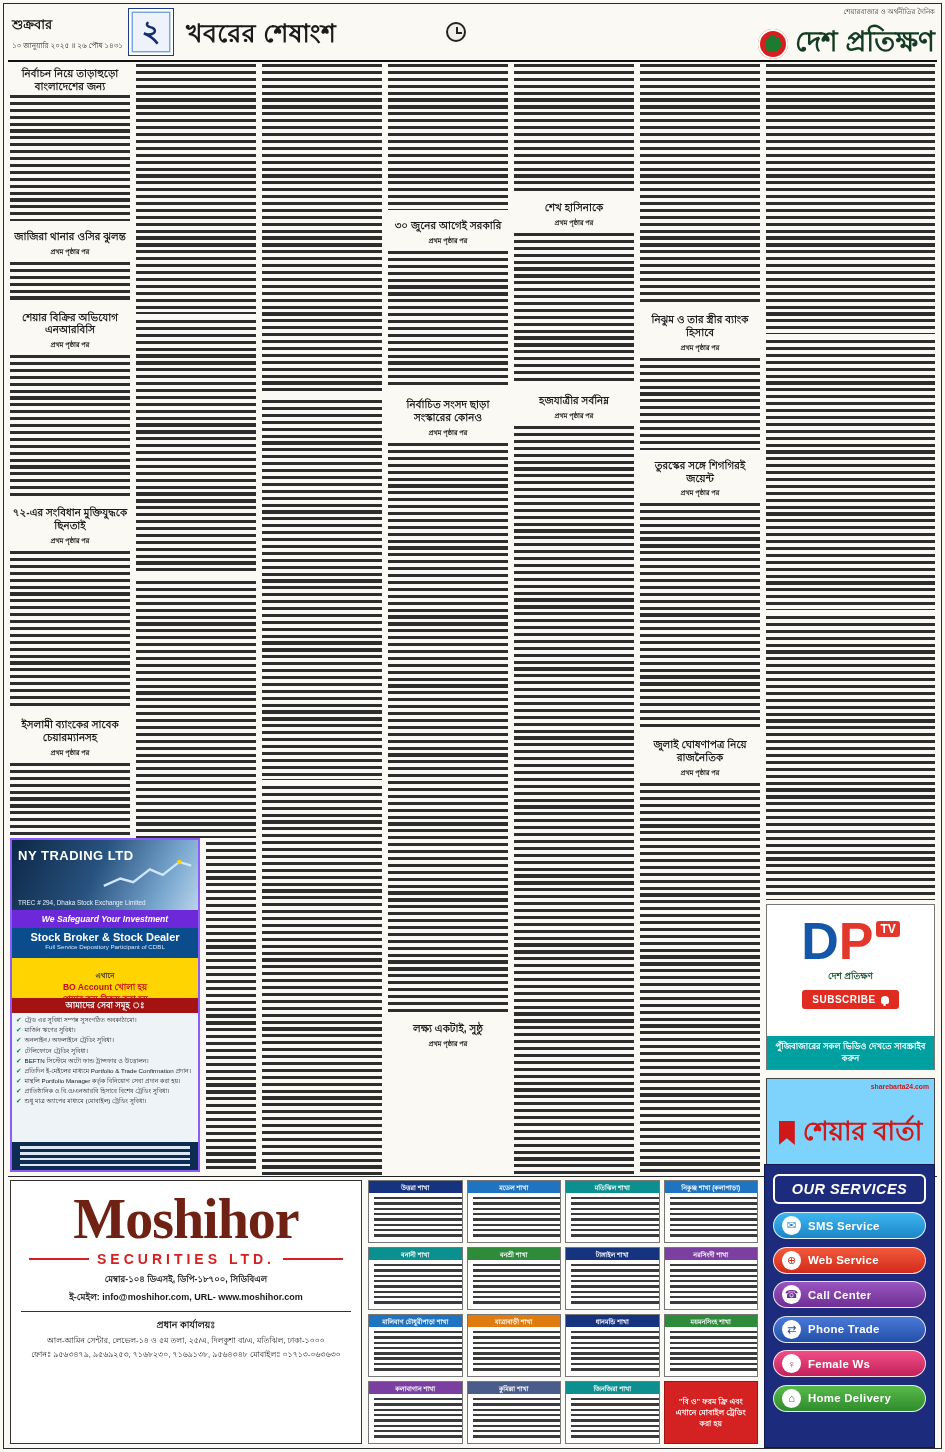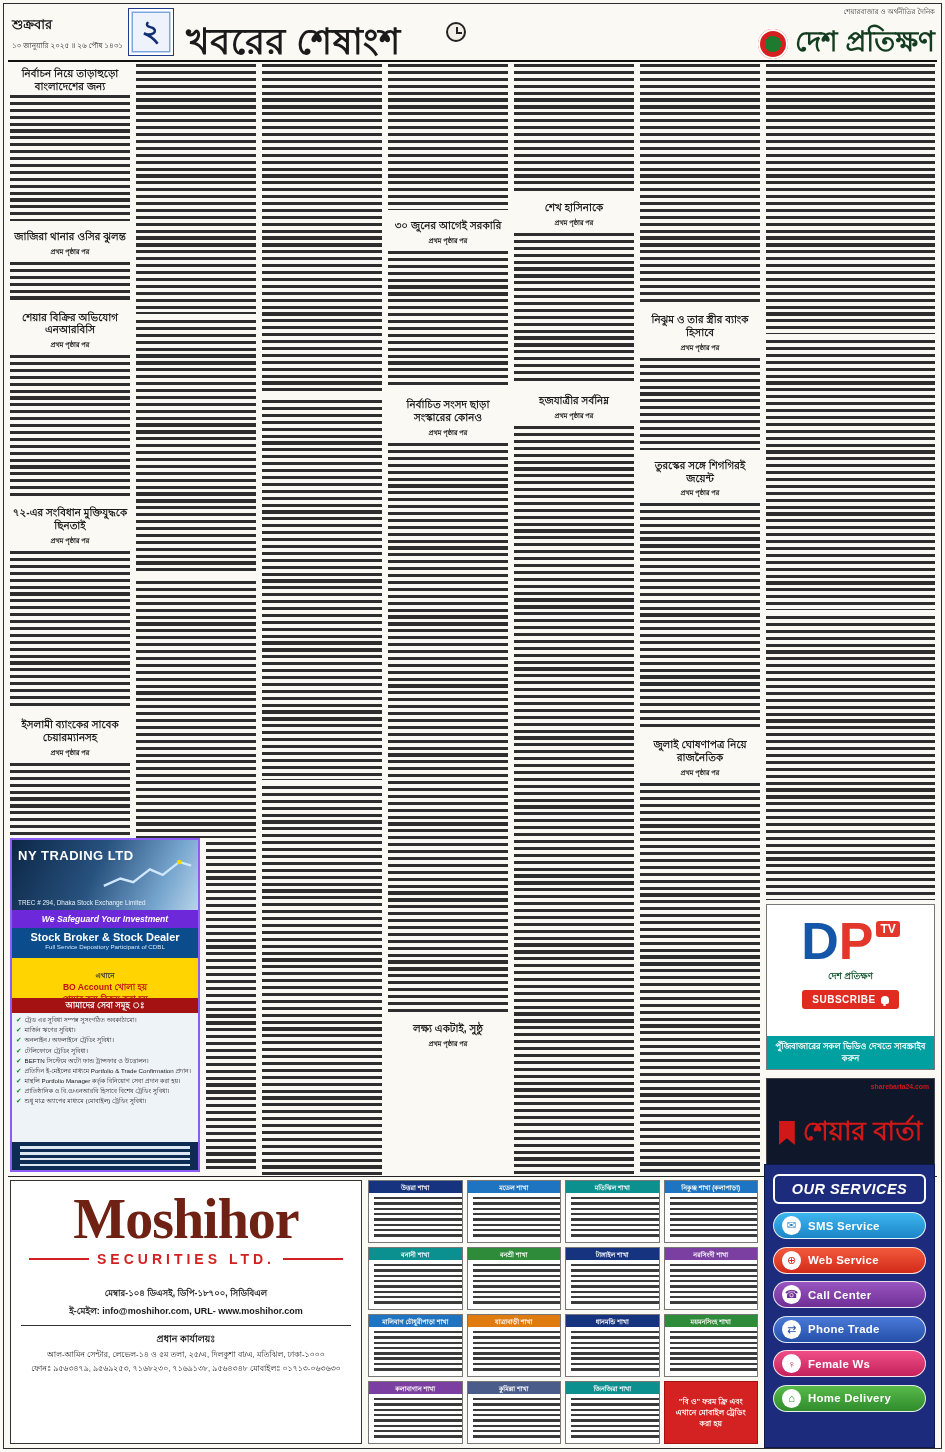--- a/index.html
+++ b/index.html
@@ -9,21 +9,21 @@
   .frame{position:absolute;inset:3px;border:1.6px solid #2c2c2c;pointer-events:none;}
   .abs{position:absolute;}
 
   
   .masthead{position:absolute;left:10px;top:5px;right:10px;height:54px;}
   .mh-date{position:absolute;left:2px;top:10px;}
   .day{font-size:13px;font-weight:bold;}
   .dateline{font-size:7.2px;margin-top:4px;white-space:nowrap;}
   .pnbox{left:118px;top:3px;width:46px;height:48px;border:1.5px solid #1d3c8f;display:flex;align-items:center;justify-content:center;box-shadow:inset 0 0 0 2.5px #fff,inset 0 0 0 4px #7aa7e0;background:#eef3fb;}
   .pn{font-size:29px;font-weight:bold;color:#122f73;}
-  .sec{left:176px;top:9px;font-size:36px;font-weight:800;letter-spacing:.5px;white-space:nowrap;}
+  .sec{left:176px;top:9px;font-size:25px;font-weight:800;letter-spacing:.5px;white-space:nowrap;}
   .clock{left:436px;top:17px;width:20px;height:20px;border:2px solid #222;border-radius:50%;background:#f2efe8;}
   .clock::after{content:"";position:absolute;left:8px;top:3px;width:2px;height:7px;background:#222;}
   .clock::before{content:"";position:absolute;left:8px;top:8px;width:6px;height:2px;background:#222;}
   .brand{right:0;top:1px;text-align:right;}
   .tagline{font-size:7px;margin-bottom:2px;color:#333;}
   .brandrow{display:flex;align-items:center;justify-content:flex-end;}
   .emblem{display:inline-block;width:30px;height:30px;border-radius:50%;background:radial-gradient(circle at 50% 50%,#1d7a2f 0 38%,#d61f1f 39% 100%);box-shadow:inset 0 0 0 2px #fff;margin-right:7px;flex:none;}
   .pname{font-size:28px;font-weight:800;color:#143c20;white-space:nowrap;}
   .hrule{left:8px;right:8px;top:60px;height:2.4px;background:#121212;}
   .hrule2{left:8px;right:8px;top:1176px;height:1.4px;background:#222;}
@@ -53,21 +53,21 @@
   .ny-offer{font-size:8.6px;font-weight:800;color:#c21111;line-height:1.35;}
   .ny-redband{height:15px;background:#a51212;color:#fff;font-size:8.4px;font-weight:bold;display:flex;align-items:center;justify-content:center;flex:none;}
   .ny-list{flex:1;background:#eef3f8;padding:3px 4px;overflow:hidden;}
   .ny-item{display:flex;gap:3px;font-size:6.2px;line-height:1.15;margin-bottom:2.6px;}
   .ny-item .tick{color:#0d8a2f;font-weight:bold;flex:none;font-size:6.6px;}
   .ny-footer{height:28px;background:#0d2c54;flex:none;padding:4px 8px;}
 
   
   .mosh{background:#fff;border:1.4px solid #333;text-align:center;padding-top:10px;overflow:hidden;}
   .mosh-name{font-family:"Liberation Serif","DejaVu Serif",serif;font-size:56px;font-weight:800;color:#6f2114;letter-spacing:-1px;line-height:1.0;}
-  .mosh-subrow{display:flex;align-items:center;gap:8px;margin:4px 18px 20px;}
+  .mosh-subrow{display:flex;align-items:center;gap:8px;margin:4px 18px 6px;}
   .mosh-subrow .line{flex:1;height:2px;background:#d42020;}
   .mosh-sub{font-size:14px;font-weight:800;color:#d42020;letter-spacing:4px;white-space:nowrap;}
   .mosh-member{font-size:8.6px;font-weight:bold;margin-bottom:3px;}
   .mosh-email{font-size:9px;font-weight:bold;margin-bottom:6px;}
   .mosh-rule{height:1.4px;background:#333;margin:0 10px 6px;}
   .mosh-ho{font-size:9.5px;font-weight:800;margin-bottom:3px;}
   .mosh-addr{font-size:7.8px;line-height:1.35;margin:0 14px 3px;}
   .mosh-phones{font-size:7.8px;line-height:1.35;margin:0 14px;}
 
   
@@ -83,21 +83,21 @@
   .dp-d{font-size:52px;font-weight:800;color:#1457a8;}
   .dp-p{font-size:52px;font-weight:800;color:#e2372a;}
   .dp-tv{font-size:12px;font-weight:800;color:#fff;background:#e2372a;padding:2px 4px;border-radius:3px;margin-top:6px;margin-left:3px;}
   .dp-paper{font-size:9px;font-weight:bold;color:#14532d;margin-top:2px;}
   .dp-sub{margin-top:6px;background:#e02b20;color:#fff;font-size:10px;font-weight:800;border:none;border-radius:3px;padding:4px 10px;display:flex;align-items:center;gap:5px;letter-spacing:.5px;justify-content:center;}
   .bell{display:inline-block;width:8px;height:8px;background:#fff;border-radius:50% 50% 2px 2px;position:relative;}
   .bell::after{content:"";position:absolute;left:2.5px;bottom:-2.5px;width:3px;height:2px;border-radius:50%;background:#fff;}
   .dp-cap{margin-top:auto;width:100%;background:#00a0a0;color:#fff;font-size:8.4px;font-weight:bold;text-align:center;padding:5px 8px;line-height:1.35;}
 
   
-  .sb{background:#0f172a;border:1.2px solid #444;position:relative;overflow:hidden;}
+  .sb{background:#7dd3fc;border:1.2px solid #444;position:relative;overflow:hidden;}
   .sb-site{position:absolute;right:5px;top:4px;font-size:6.8px;font-weight:bold;color:#d01818;}
   .sb-row{position:absolute;left:0;right:0;top:32px;display:flex;align-items:center;justify-content:center;gap:8px;}
   .sb-flag{width:16px;height:24px;background:#d01818;clip-path:polygon(0 0,100% 0,100% 100%,50% 72%,0 100%);flex:none;}
   .sb-title{font-size:26px;font-weight:800;color:#d01818;white-space:nowrap;}
 
   
   .svc{background:#1d2b7d;border:1px solid #10194d;padding:9px 8px;display:flex;flex-direction:column;overflow:hidden;}
   .svc-title{border:2px solid #fff;border-radius:6px;color:#fff;font-size:14.5px;font-weight:800;font-style:italic;text-align:center;padding:5px 0;margin-bottom:8px;flex:none;letter-spacing:.5px;}
   .pill{height:27px;border-radius:14px;display:flex;align-items:center;gap:7px;padding:0 8px;margin-bottom:7.5px;border:1.6px solid rgba(255,255,255,.85);flex:none;}
   .pic{width:19px;height:19px;border-radius:50%;background:#fff;display:flex;align-items:center;justify-content:center;font-size:11px;flex:none;}

